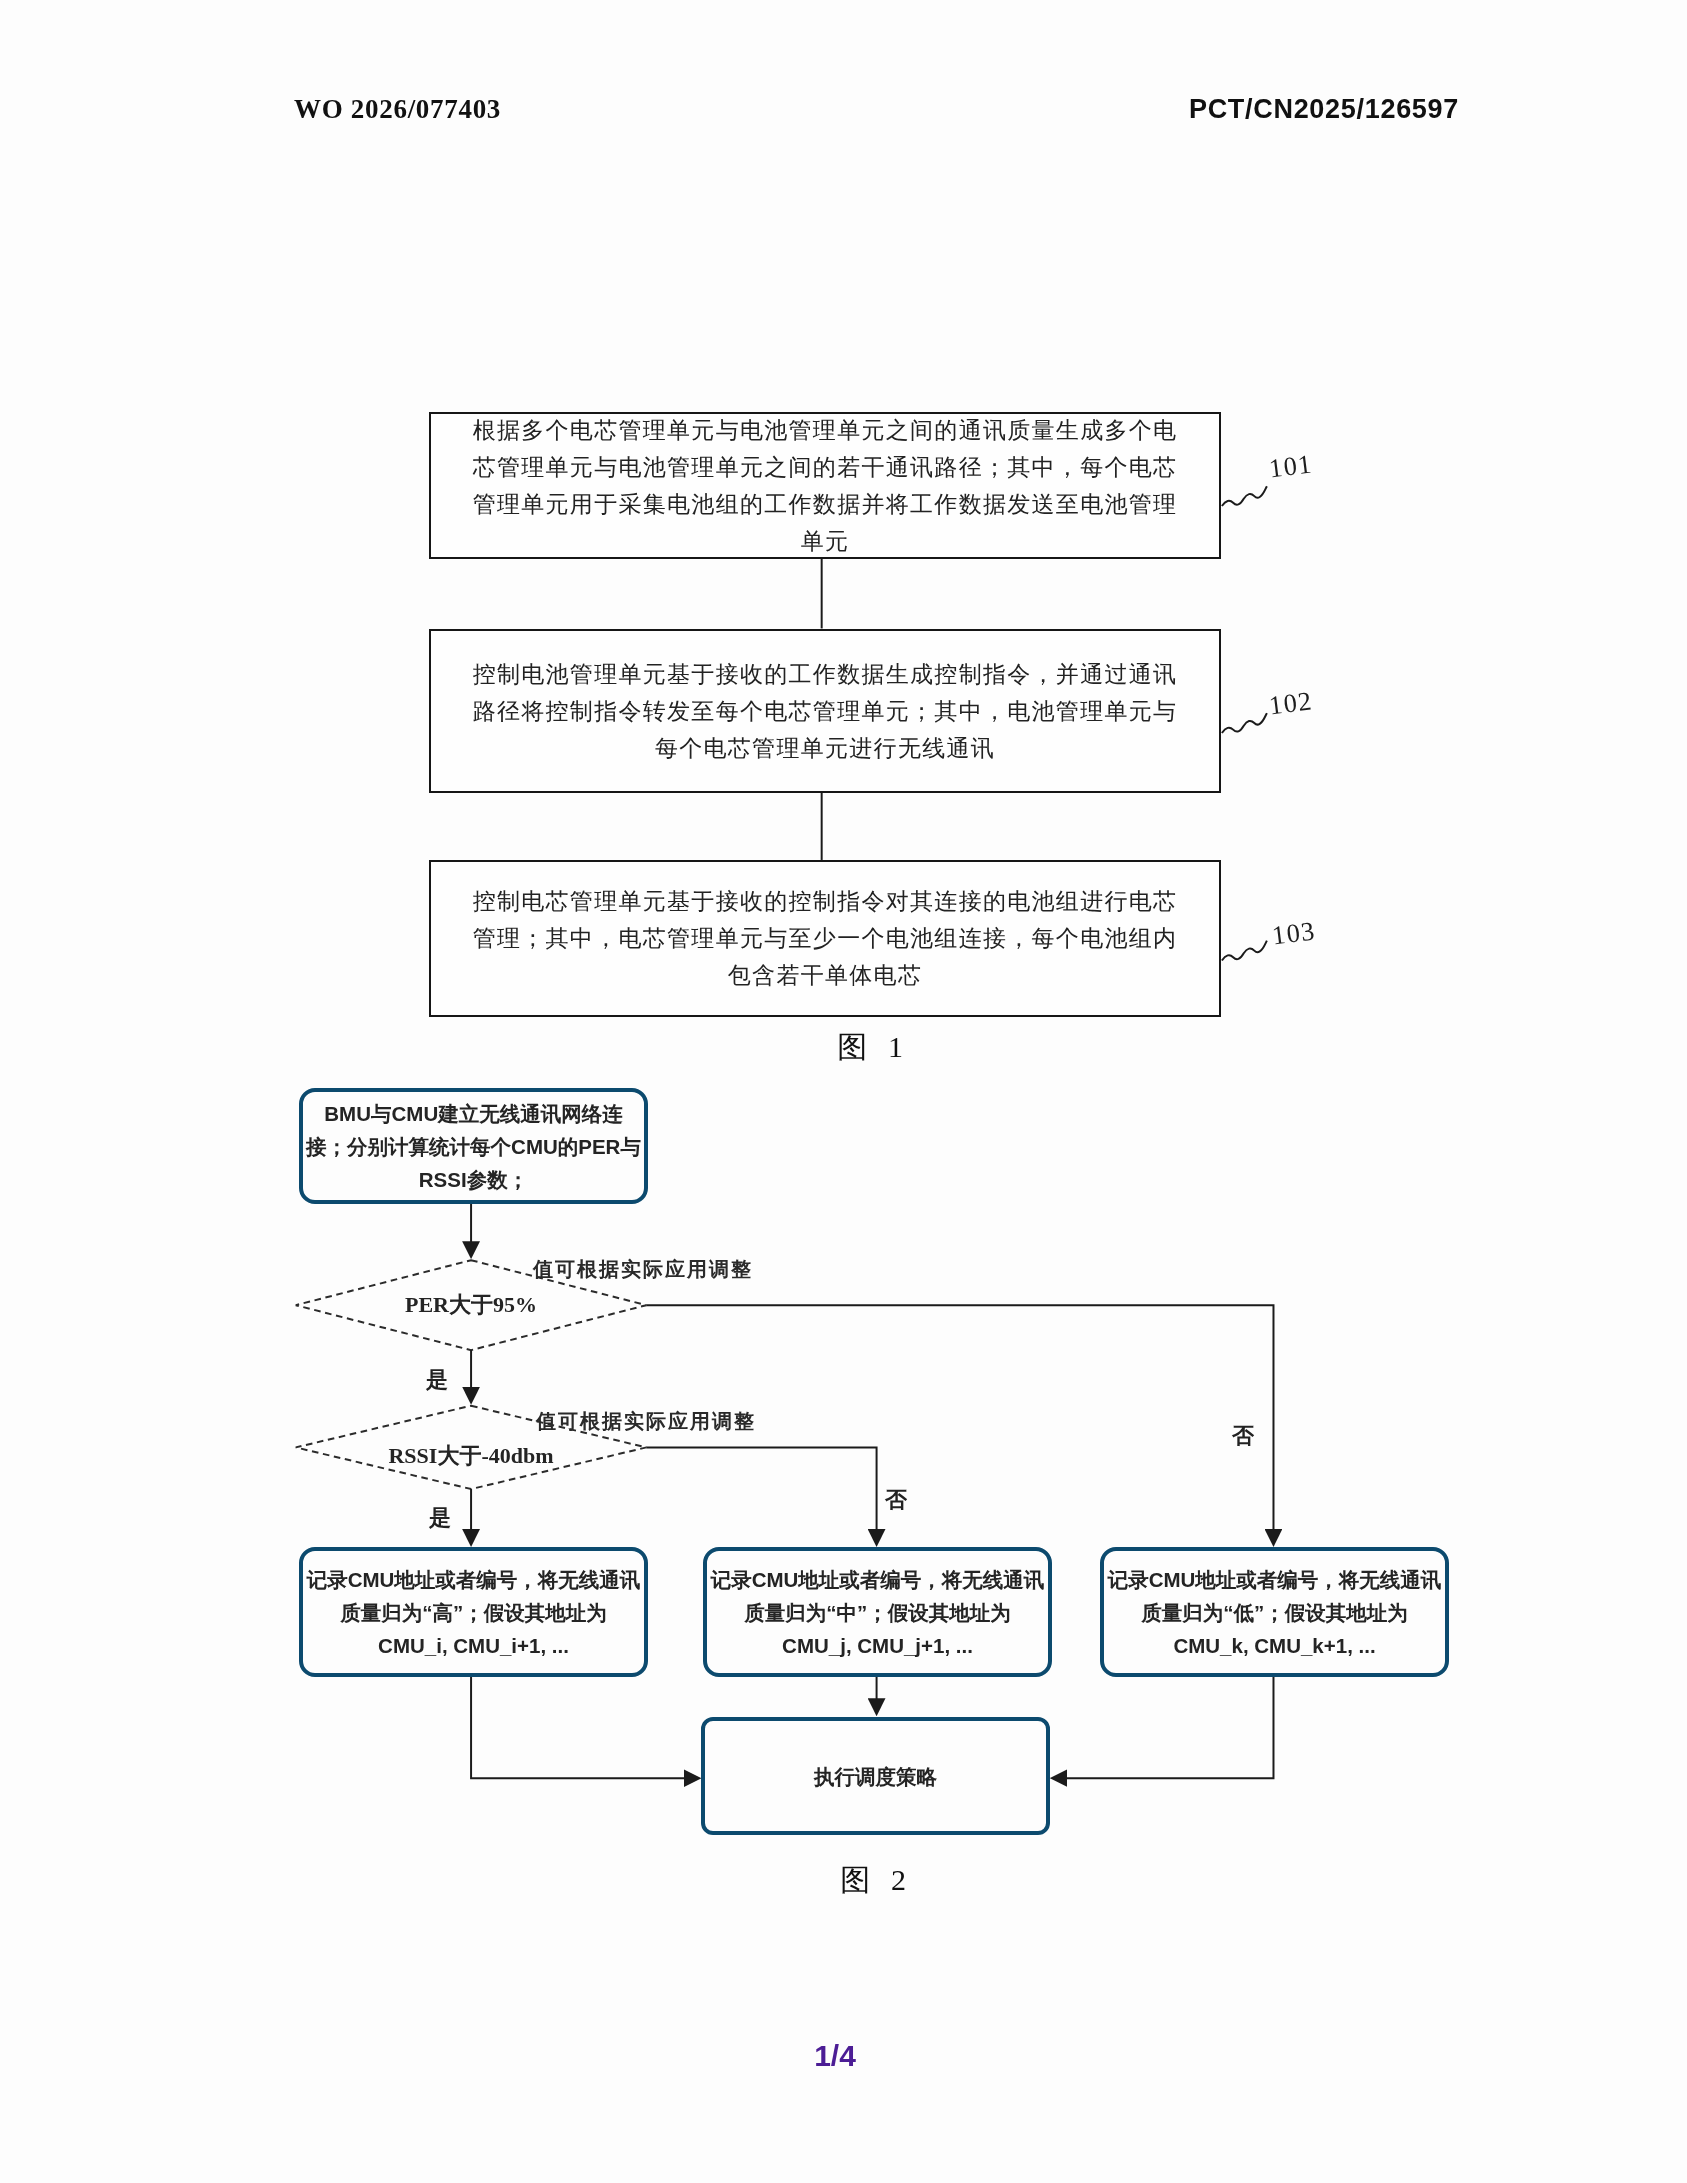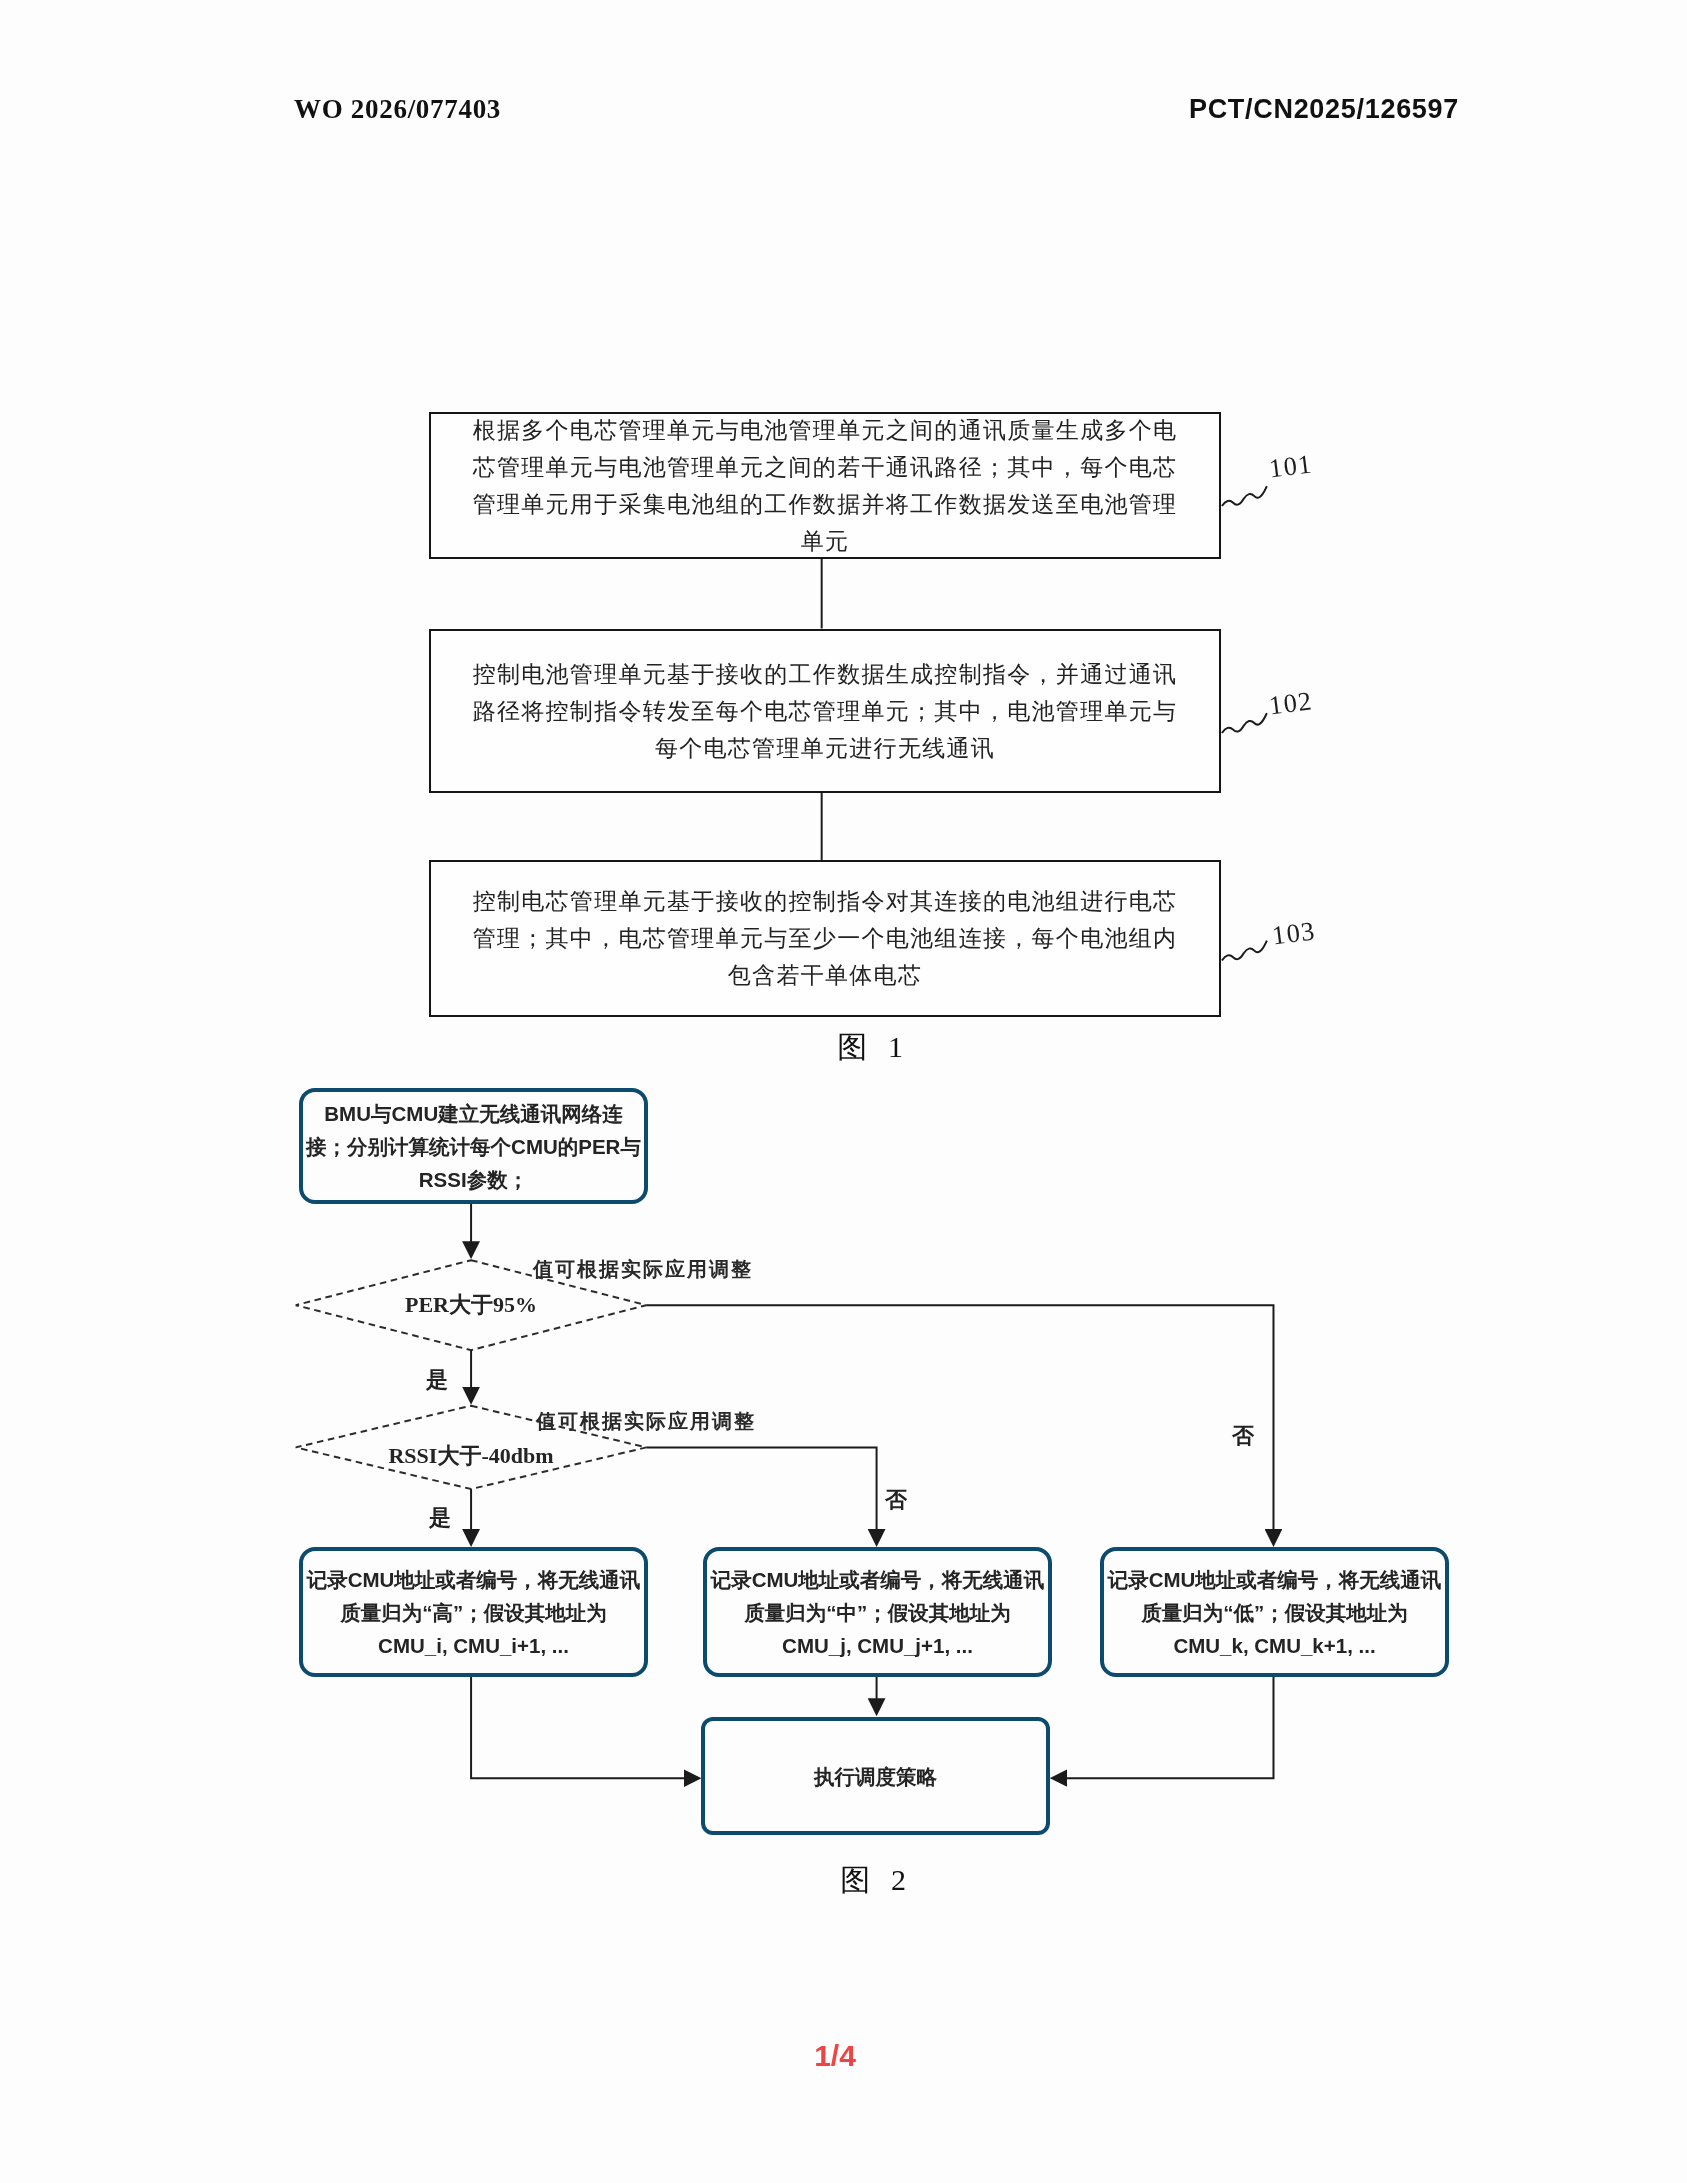--- a/index.html
+++ b/index.html
@@ -41,21 +41,21 @@
     color:#242424;text-align:center;transform:translate(-50%,-50%);white-space:nowrap;
   }
   .note{
     position:absolute;font-family:"Liberation Sans",sans-serif;font-weight:bold;font-size:20px;
     color:#2a2a2a;letter-spacing:2px;white-space:nowrap;
   }
   .edge{
     position:absolute;font-family:"Liberation Sans",sans-serif;font-weight:bold;font-size:22px;color:#222;
   }
   .pagenum{
-    position:absolute;font-family:"Liberation Sans",sans-serif;font-weight:bold;font-size:30px;color:#ef4444;
+    position:absolute;font-family:"Liberation Sans",sans-serif;font-weight:bold;font-size:30px;color:#4c1d95;
     text-align:center;
   }
   svg.wires{position:absolute;left:0;top:0;}
 </style>
 </head>
 <body>
 
 <div class="page">
 
   <span class="abs hdr" style="left:294px;top:94px;font-family:Liberation Serif, serif;">WO 2026/077403</span>

